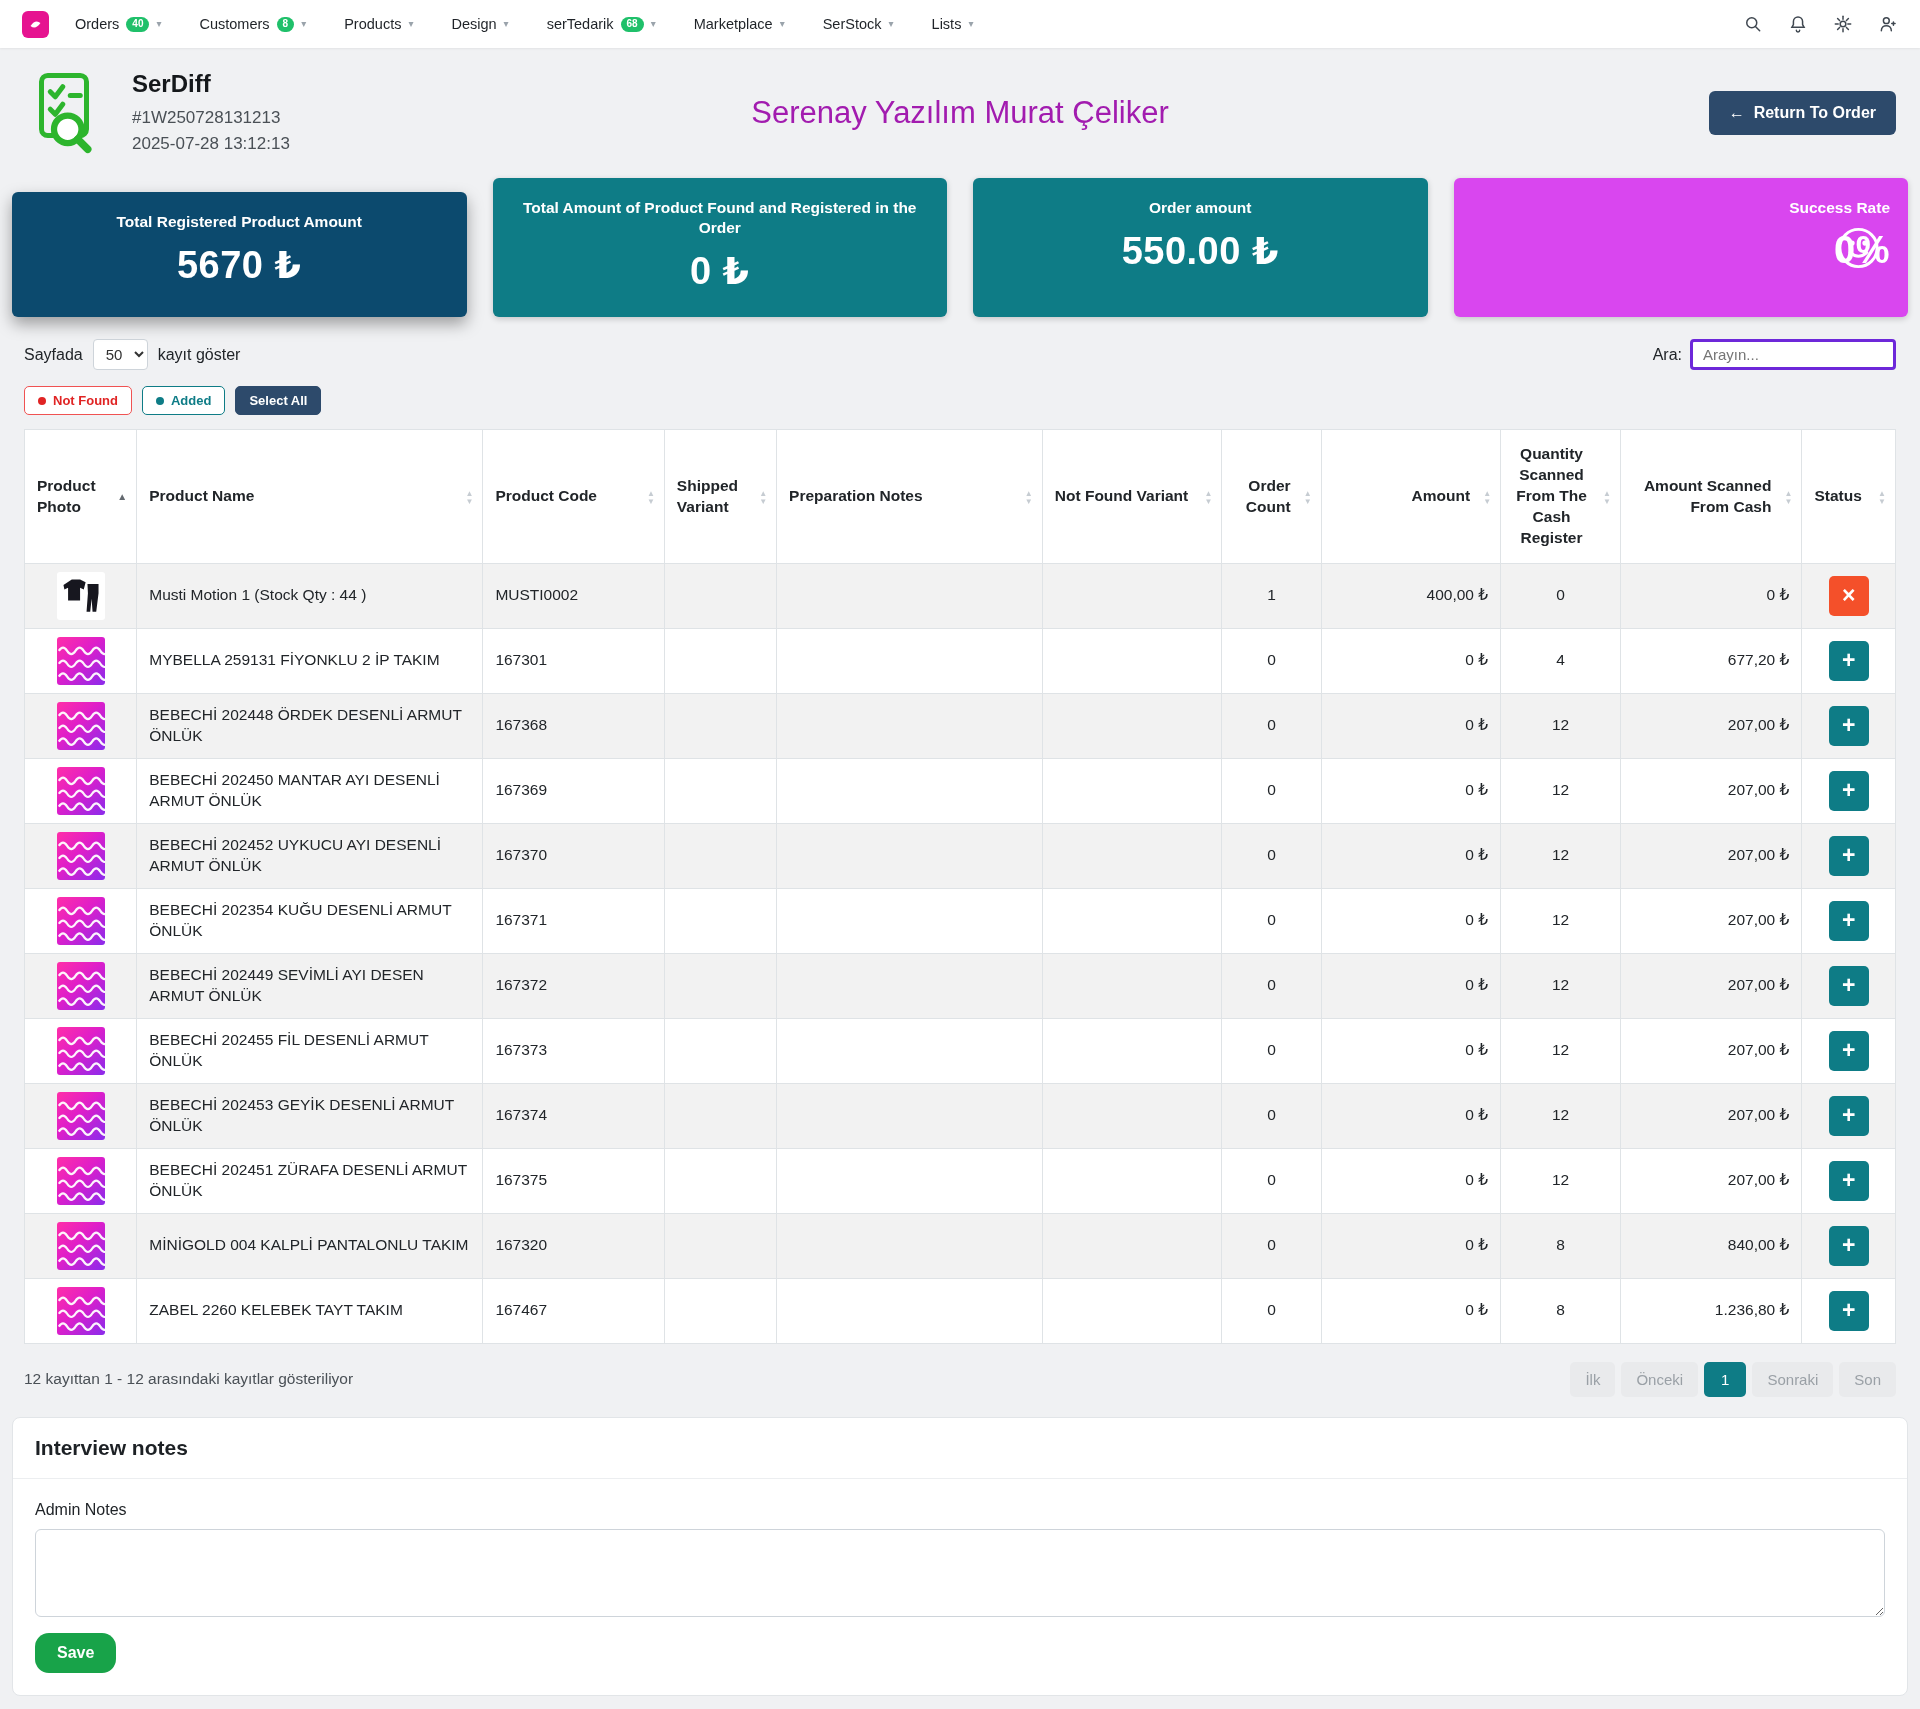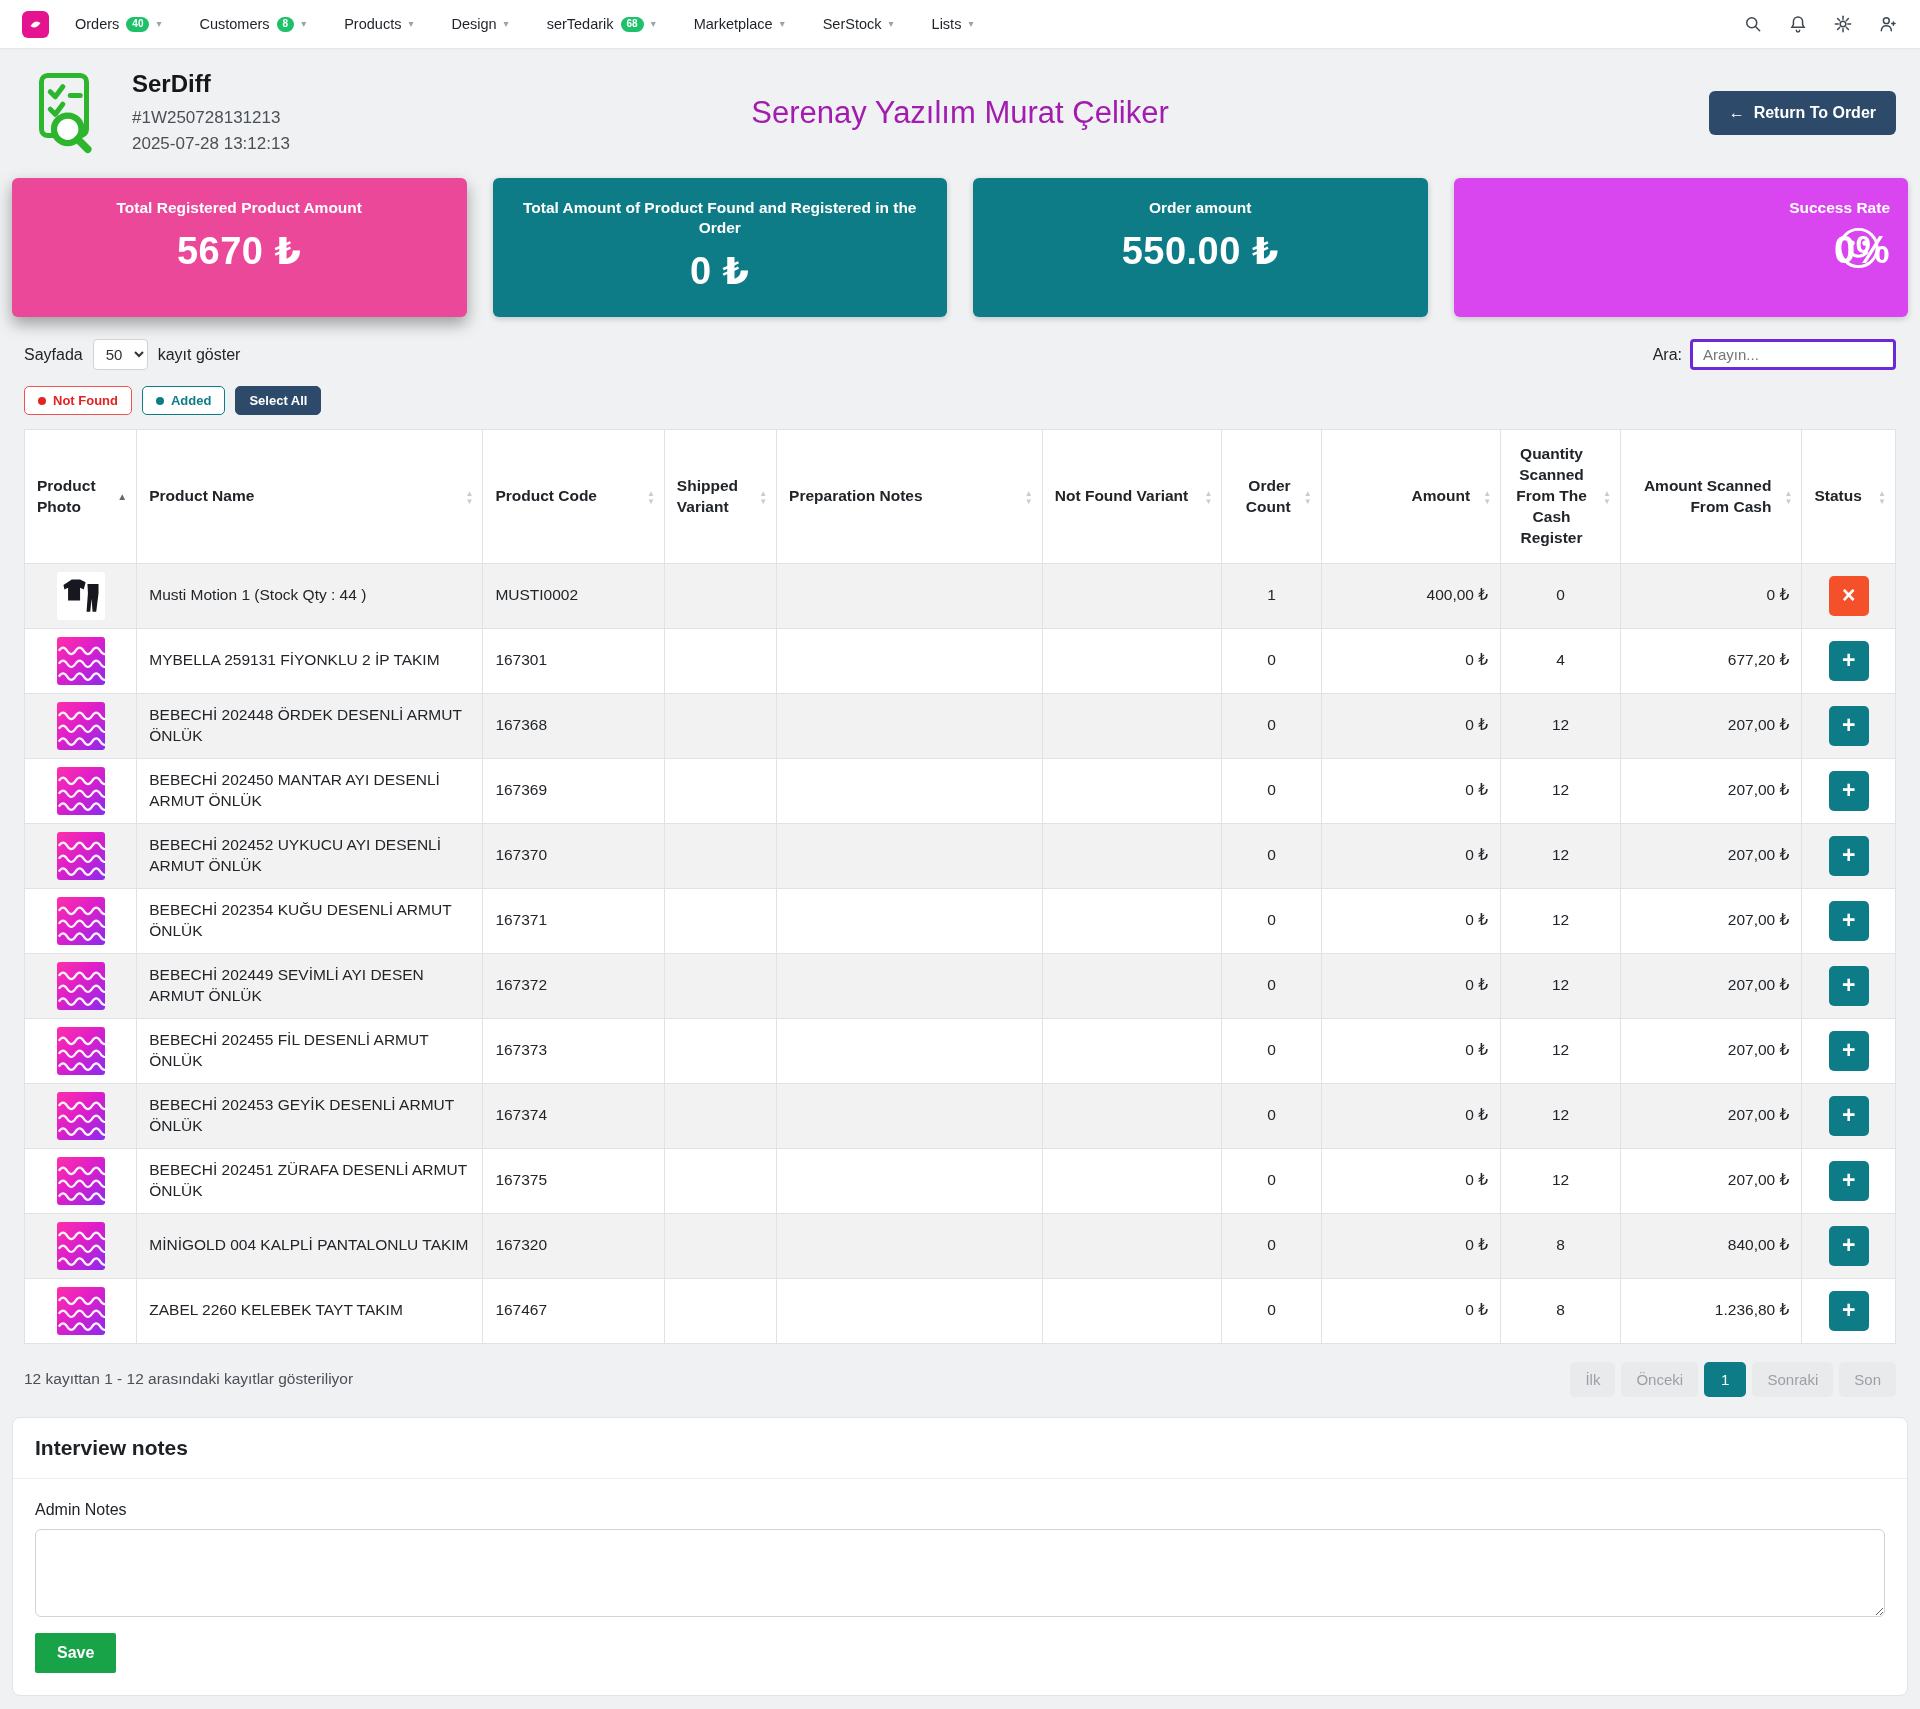--- a/index.html
+++ b/index.html
@@ -82,21 +82,21 @@
   .pagination{display:flex;gap:6px}
   .page-btn{padding:9px 15px;border:none;border-radius:5px;background:#e9eaec;color:#9aa0a6;font-size:15px;cursor:pointer;font-family:inherit}
   .page-btn.active{background:#0e7c86;color:#fff;padding:9px 17px}
 
   
   .notes-card{margin:20px 12px 26px;background:#fff;border:1px solid #e2e5e8;border-radius:8px}
   .notes-header{padding:18px 22px;font-size:21px;font-weight:600;border-bottom:1px solid #eceef0;color:#1d2125}
   .notes-body{padding:22px}
   .notes-label{font-size:16px;margin-bottom:10px;color:#212529}
   .notes-textarea{display:block;width:100%;height:88px;border:1px solid #ced4da;border-radius:6px;padding:10px;font-size:15px;resize:vertical;font-family:inherit}
-  .save-btn{margin-top:16px;background:#18a349;color:#fff;border:none;border-radius:2px;padding:11px 22px;font-size:16px;font-weight:600;cursor:pointer;font-family:inherit}
+  .save-btn{margin-top:16px;background:#18a349;color:#fff;border:none;border-radius:14px;padding:11px 22px;font-size:16px;font-weight:600;cursor:pointer;font-family:inherit}
 </style>
 </head>
 <body>
 
 <svg width="0" height="0" style="position:absolute" aria-hidden="true">
   <defs>
     <linearGradient id="thumbGrad" x1="0" y1="0" x2="1" y2="1">
       <stop offset="0" stop-color="#ff2fa8"></stop>
       <stop offset="0.45" stop-color="#df1ec9"></stop>
       <stop offset="1" stop-color="#8a2bec"></stop>
@@ -205,21 +205,21 @@
   <div class="customer-title">Serenay Yazılım Murat Çeliker</div>
   <div class="ph-right">
     <button class="return-btn">
       <span>←</span>
       <span>Return To Order</span>
     </button>
   </div>
 </header>
 
 <section class="stat-cards">
-    <div class="stat-card shadow-strong" style="background: #ec4899;">
+    <div class="stat-card shadow-strong" style="background: #0c4a6e; margin-top: 14px;">
       <div class="stat-label">Total Registered Product Amount</div>
       <div class="stat-value">5670 ₺</div>
     </div>
     <div class="stat-card" style="background: rgb(14, 124, 134);">
       <div class="stat-label">Total Amount of Product Found and Registered in the Order</div>
       <div class="stat-value">0 ₺</div>
     </div>
     <div class="stat-card" style="background: rgb(14, 124, 134);">
       <div class="stat-label">Order amount</div>
       <div class="stat-value">550.00 ₺</div>

